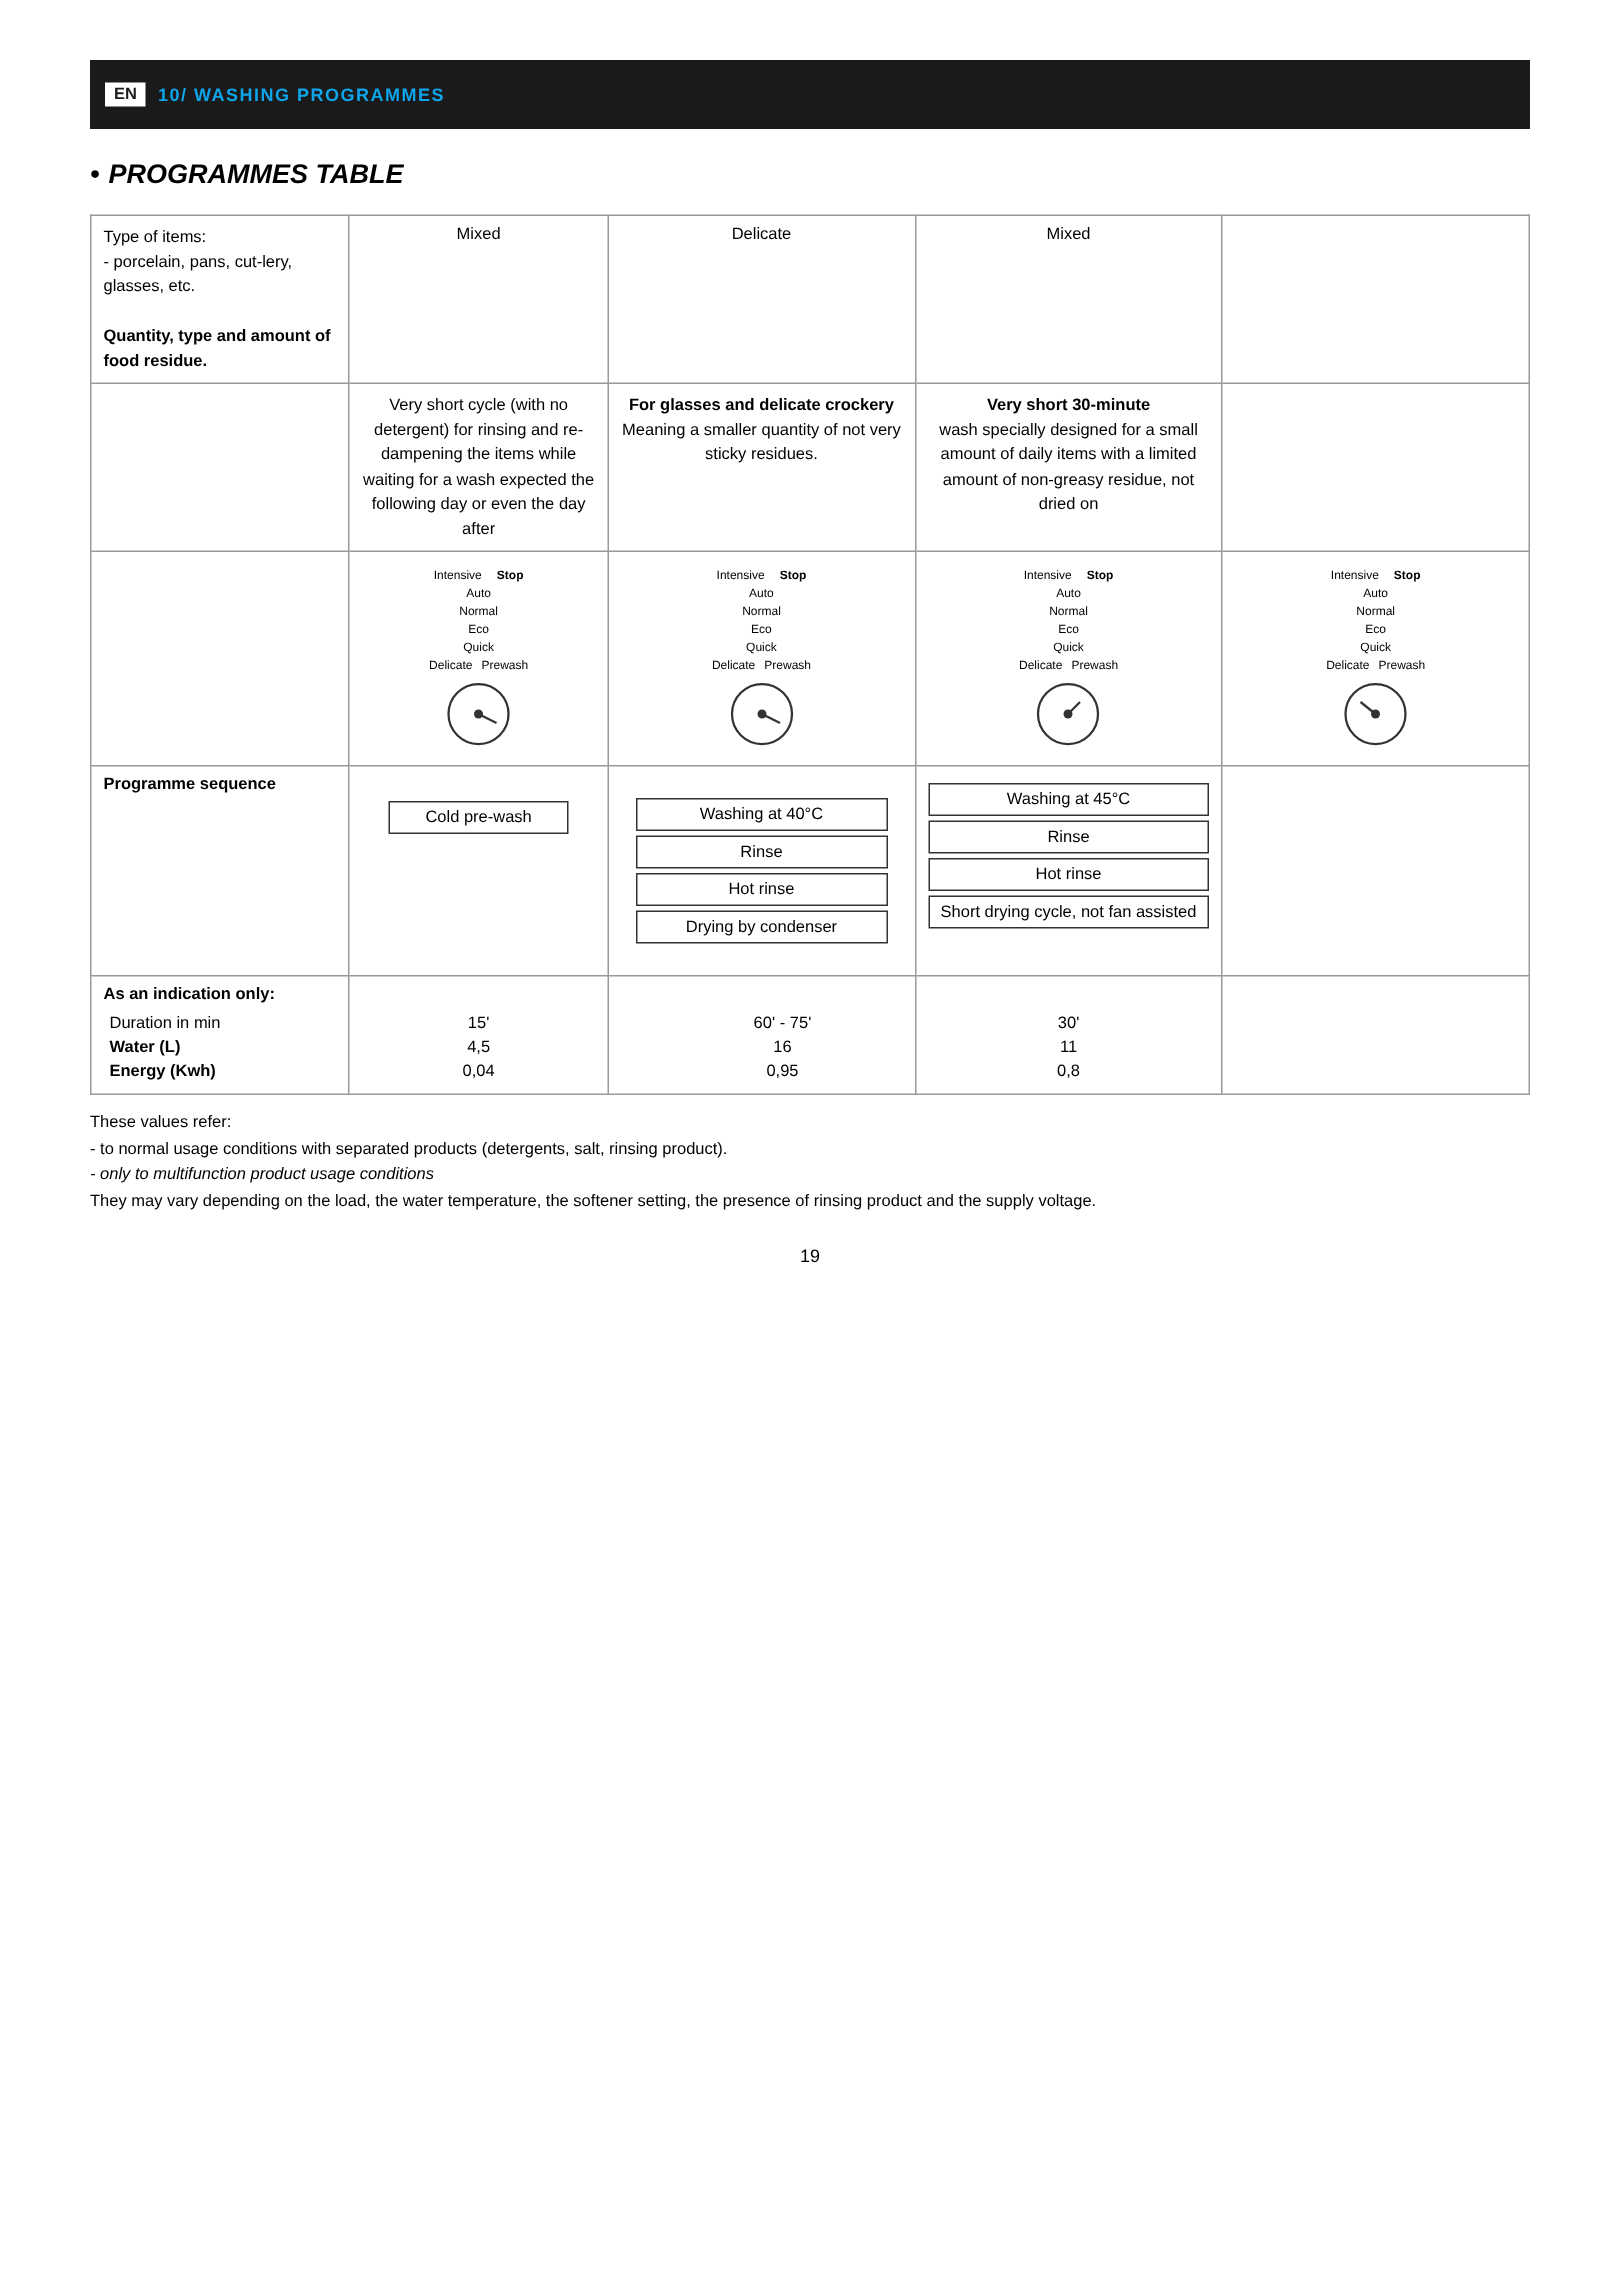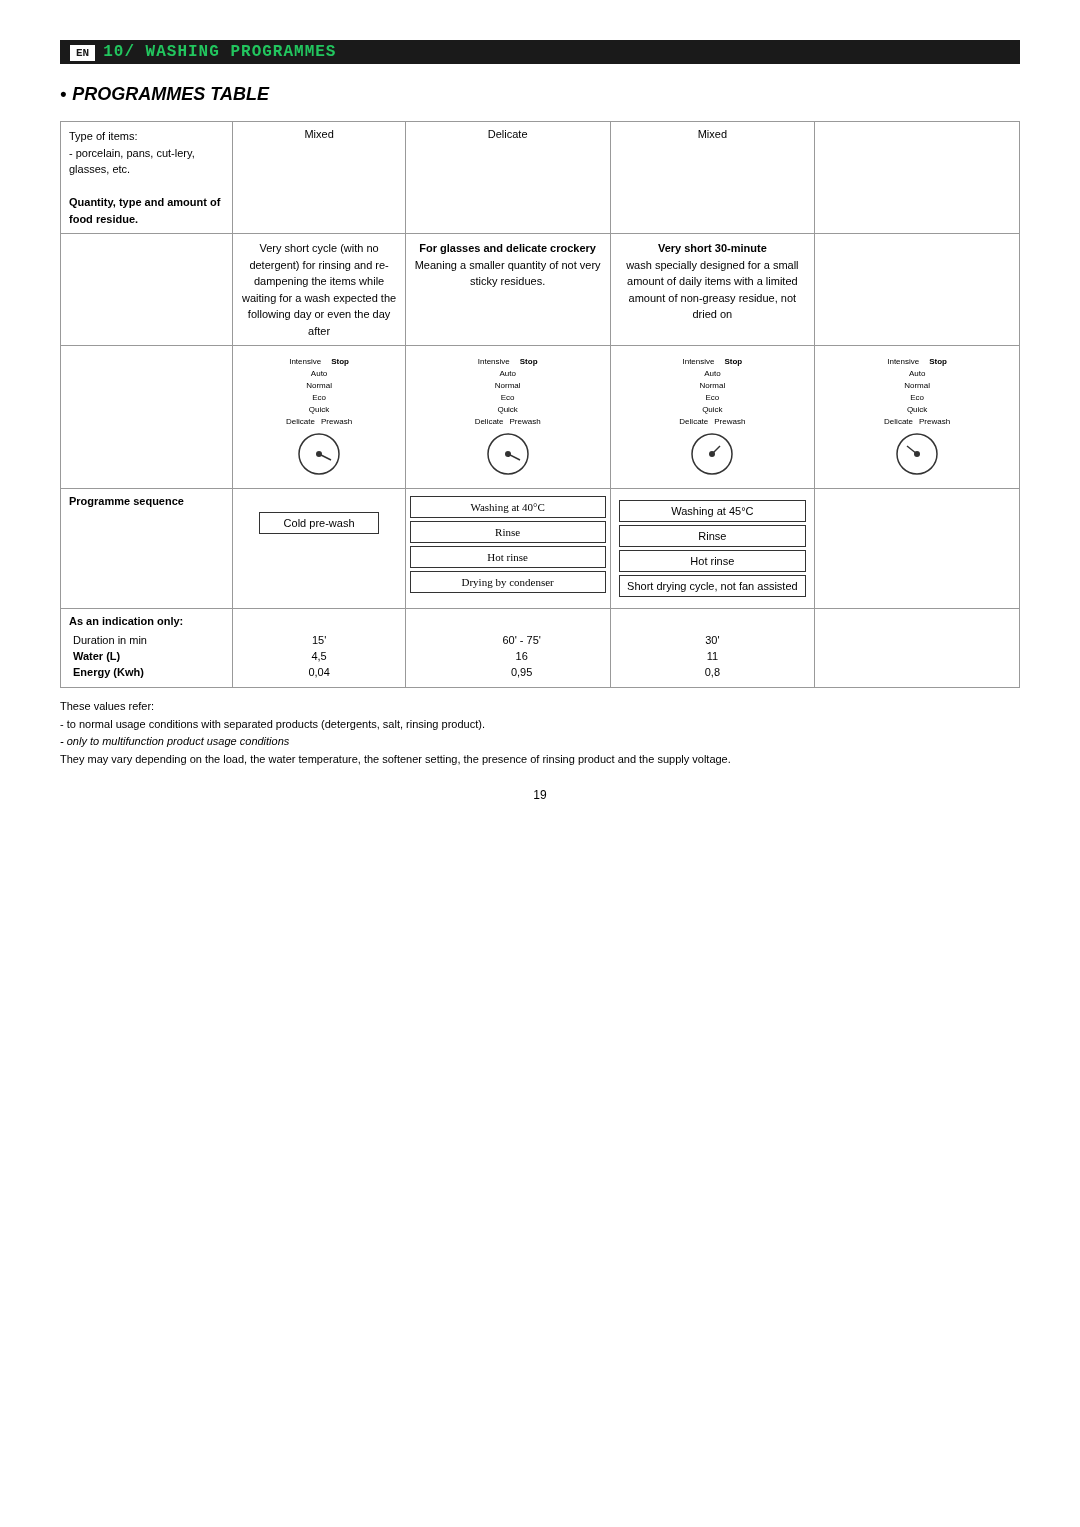--- a/index.html
+++ b/index.html
@@ -10,38 +10,37 @@
       color: #000;
       width: 1080px;
       min-height: 1527px;
       padding: 40px 60px;
     }
 
     .header-bar {
       background: #1a1a1a;
       color: #fff;
       display: flex;
-      align-items: flex-end;
-      padding: 3px 10px;
+      align-items: center;
+      padding: 15px 10px;
       margin-bottom: 20px;
-      font-family: Liberation Mono, monospace;
     }
     .header-en {
       background: #fff;
       color: #1a1a1a;
       font-weight: bold;
       font-size: 11px;
       padding: 2px 6px;
       margin-right: 8px;
     }
     .header-title {
       font-weight: bold;
-      font-size: 16px;
+      font-size: 12px;
       letter-spacing: 1px;
-      color: #22c55e;
+      color: #0ea5e9;
     }
 
     .programmes-title {
       font-size: 18px;
       font-weight: bold;
       font-style: italic;
       margin-bottom: 16px;
     }
     .bullet {
       margin-right: 6px;
@@ -303,21 +302,21 @@
     <td>
       <span class="programme-sequence-label">Programme sequence</span>
     </td>
 
     <td style="text-align:center; padding: 8px;">
       <div class="sequence-box">
         <span>Cold pre-wash</span>
       </div>
     </td>
 
-    <td style="padding: 4px; font-family: Liberation Serif, serif;">
+    <td style="padding: 18px;">
       <div class="sequence-box-wide">
         <span>Washing at 40°C</span>
       </div>
       <div class="sequence-box-wide">
         <span>Rinse</span>
       </div>
       <div class="sequence-box-wide">
         <span>Hot rinse</span>
       </div>
       <div class="sequence-box-wide">

